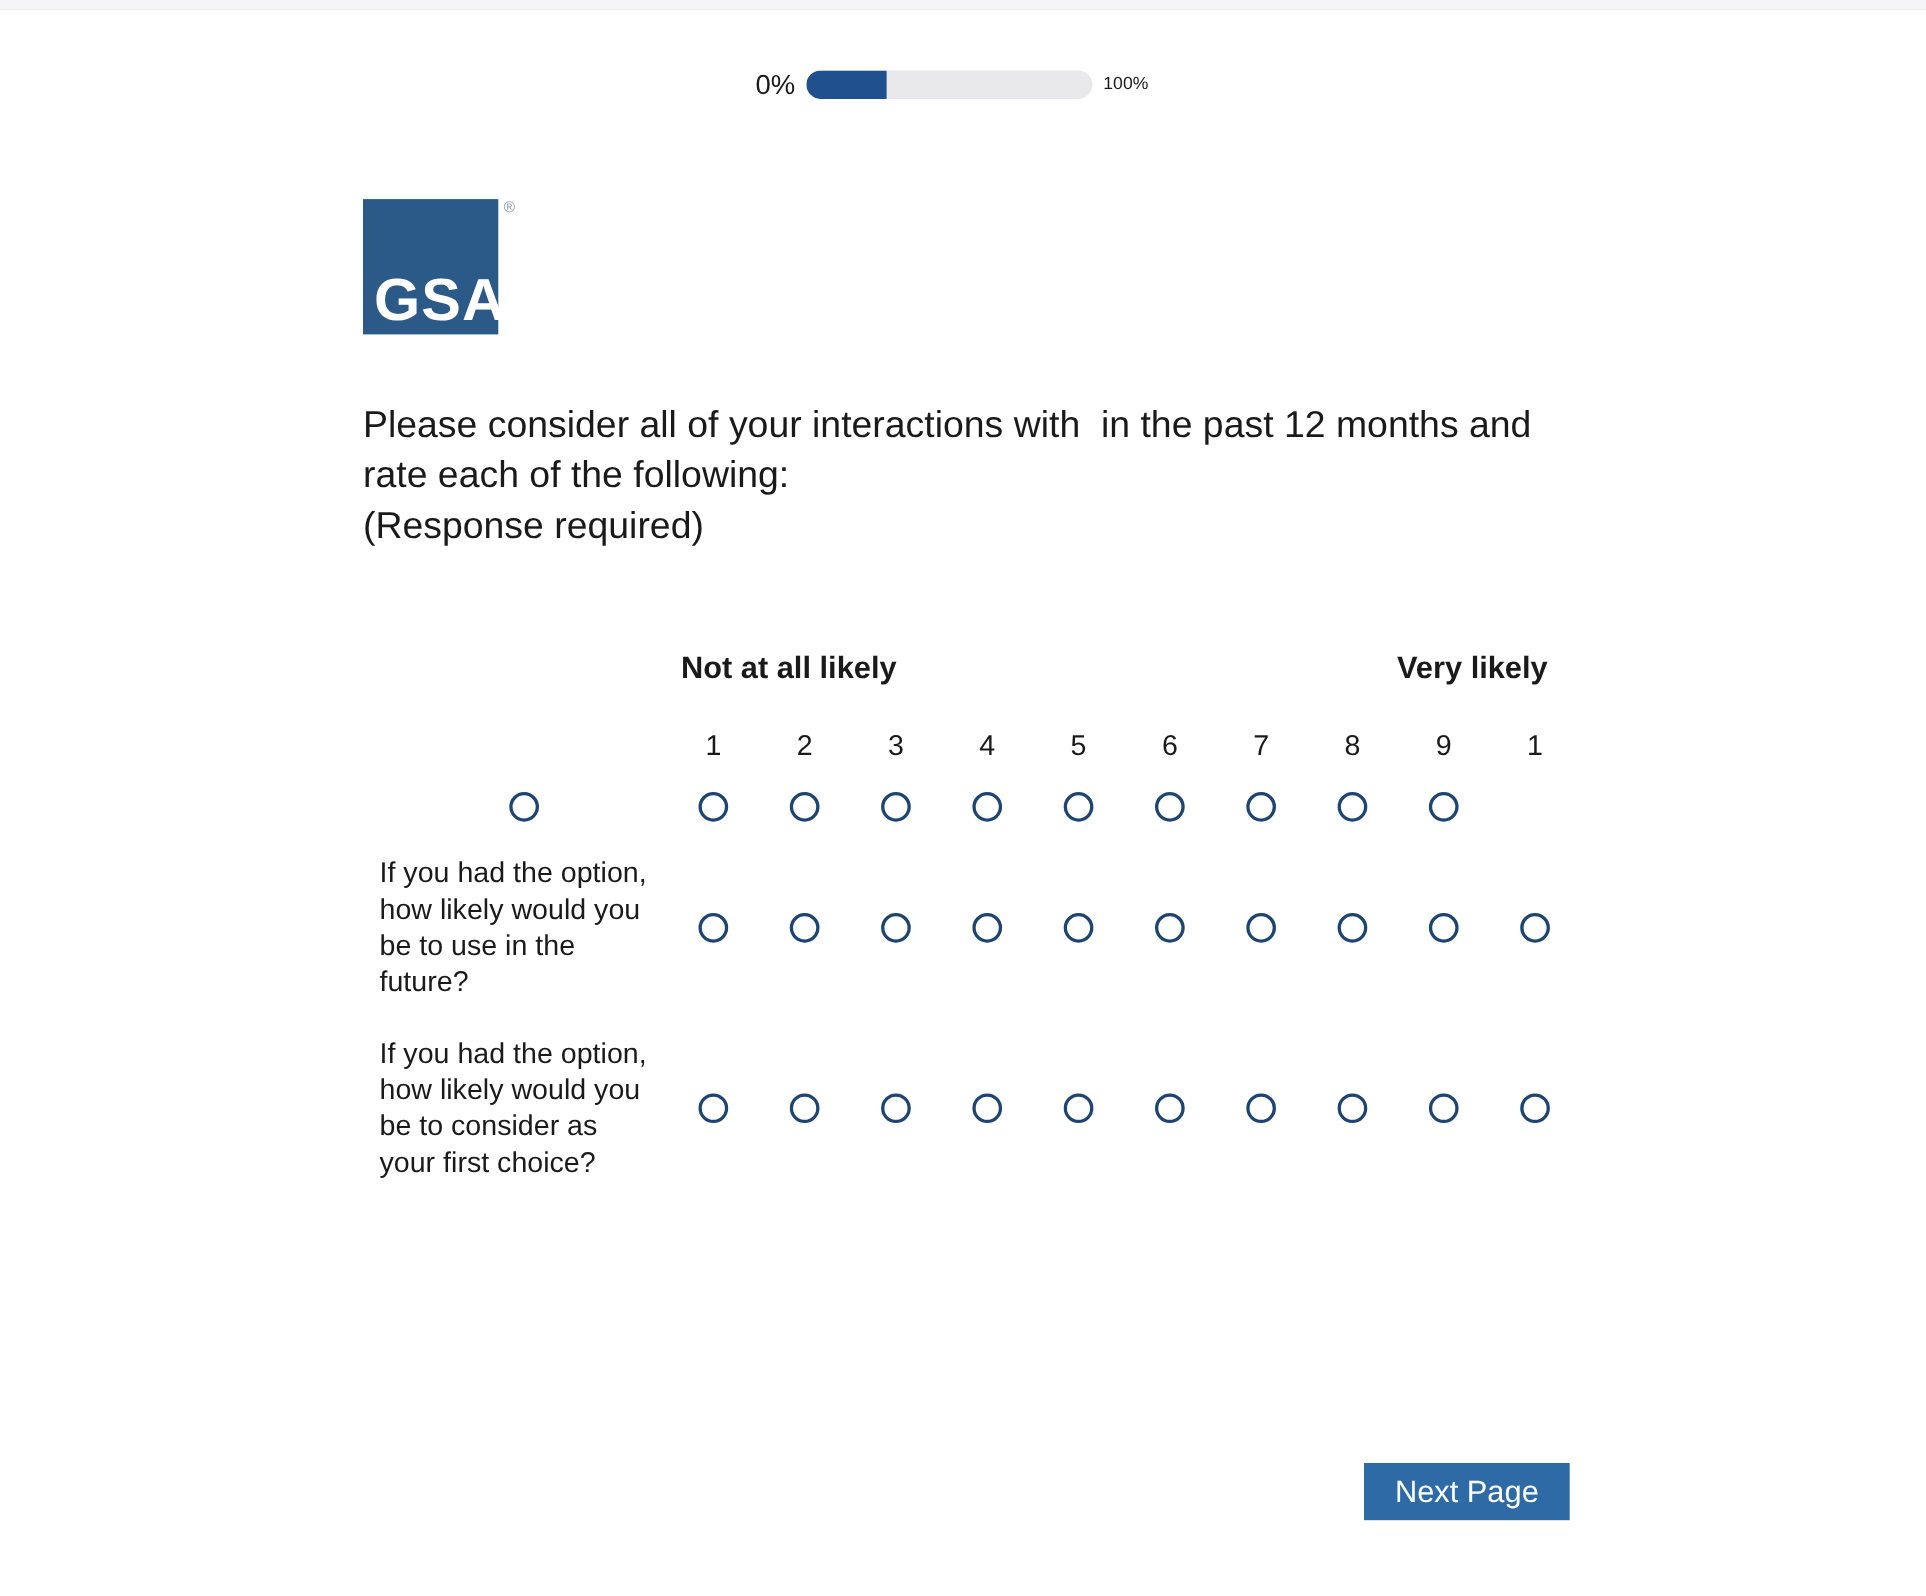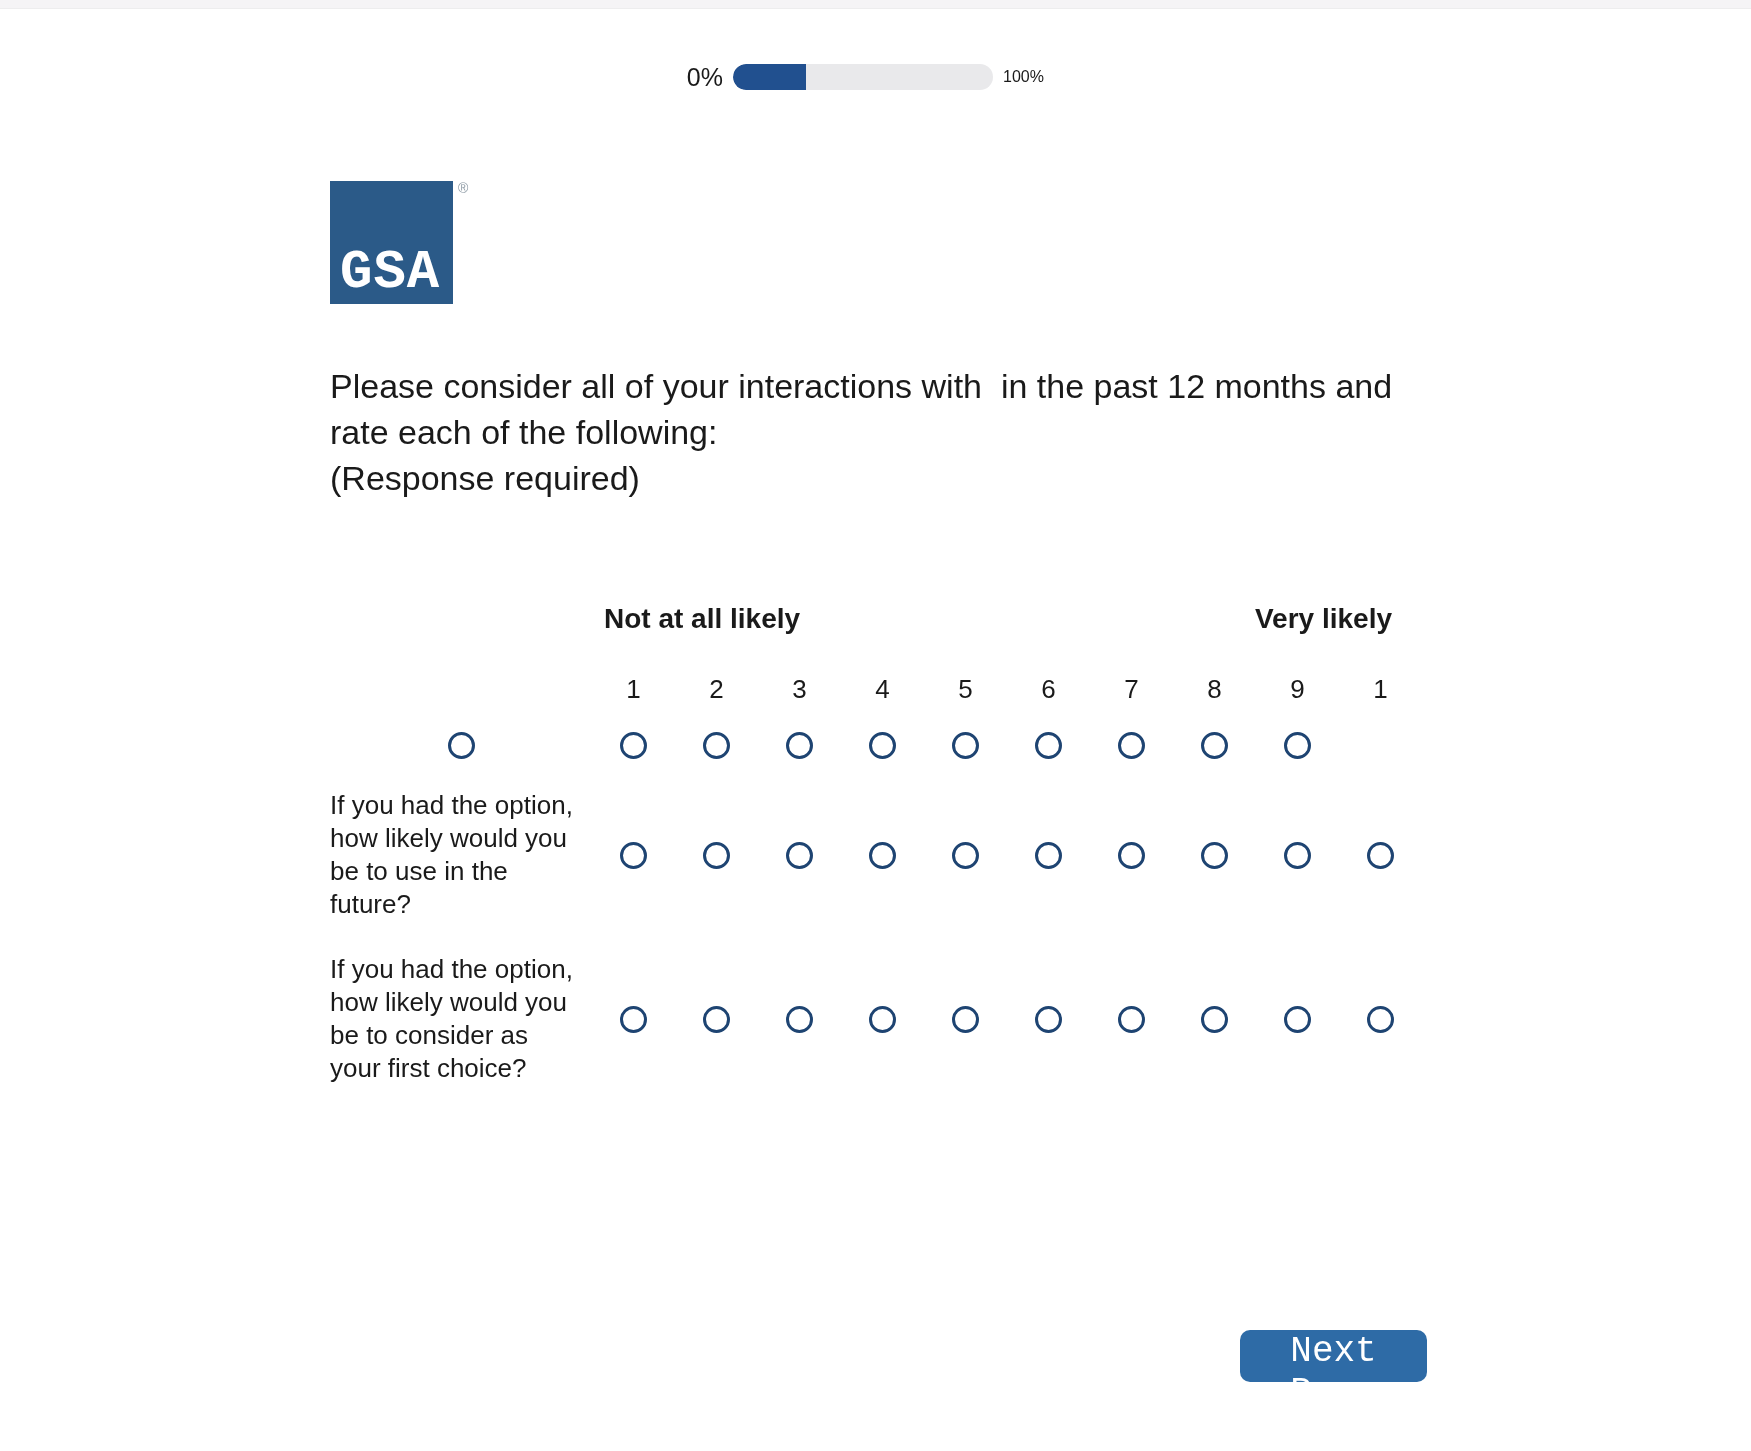--- a/index.html
+++ b/index.html
@@ -26,37 +26,36 @@
   }
   .progress-fill{
     height:100%;width:28%;
     background:var(--progress-fill,#21508f);
     border-radius:13px 0 0 13px;
   }
   
   .logo-square{
     position:absolute;left:330px;top:181px;width:123px;height:123px;
     background:var(--logo-blue,#2b5a88);
-    font-family:Liberation Mono, monospace;
   }
   .logo-text{
     position:absolute;left:10px;bottom:4px;
     color:#fff;font-size:54px;font-weight:bold;letter-spacing:1px;line-height:1;
   }
   .logo-reg{
     position:absolute;left:458px;top:180px;font-size:14px;color:#8d9aa5;
   }
   
   .question{
     position:absolute;left:330px;top:363px;width:1120px;
     font-size:34px;line-height:46px;
   }
   .question p{margin:0;white-space:pre-wrap;}
   
-  .matrix{position:absolute;left:330px;top:590px;width:1092px;margin-top:12px;}
+  .matrix{position:absolute;left:345px;top:590px;width:1092px;}
   .grid-row{display:grid;grid-template-columns:262px repeat(10,83px);align-items:center;}
   .scale-ends{
     grid-column:2 / 12;display:flex;justify-content:space-between;
     font-size:28px;font-weight:bold;line-height:34px;
     padding-left:12px;padding-right:30px;
   }
   .numbers-row{margin-top:36px;}
   .num-cell{text-align:center;font-size:26px;line-height:34px;}
   .data-row-1{margin-top:26px;}
   .data-row-2{margin-top:30px;}
@@ -66,22 +65,22 @@
   }
   .radio-cell{display:flex;justify-content:center;align-items:center;}
   .radio{
     display:block;width:27px;height:27px;box-sizing:border-box;
     border:3.5px solid var(--radio-ring,#1e4472);
     border-radius:50%;background:#fff;cursor:pointer;
   }
   
   .next-btn{
     position:absolute;left:1240px;top:1330px;width:187px;height:52px;
-    background:var(--accent-blue,#2e6ba6);color:#fff;border:none;border-radius:10px;
-    font-family:Liberation Mono, monospace;font-size:36px;cursor:pointer;
+    background:var(--accent-blue,#2e6ba6);color:#fff;border:none;border-radius:0;
+    font-family:Liberation Sans, sans-serif;font-size:28px;cursor:pointer;
   }
 </style>
 </head>
 <body>
 
 <div class="page">
 
   <div class="top-strip"></div>
 
   <div class="progress-row">

